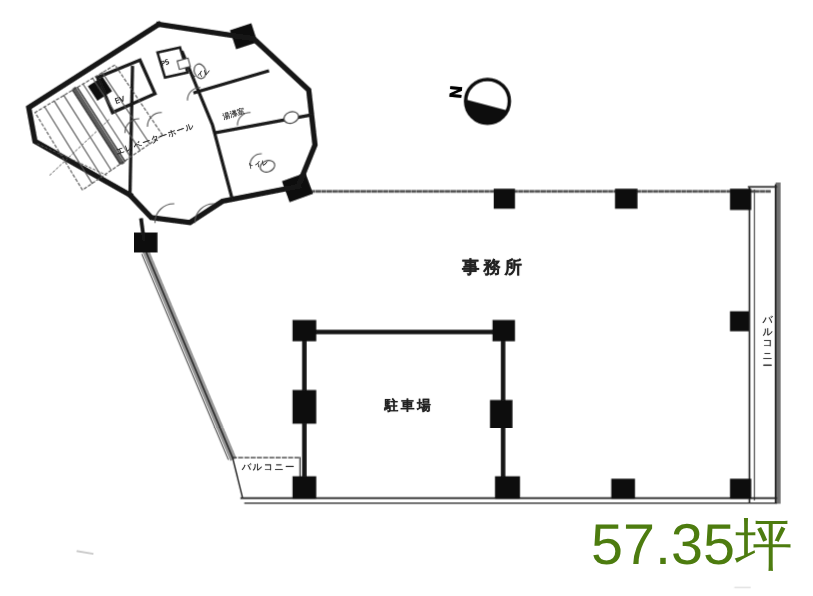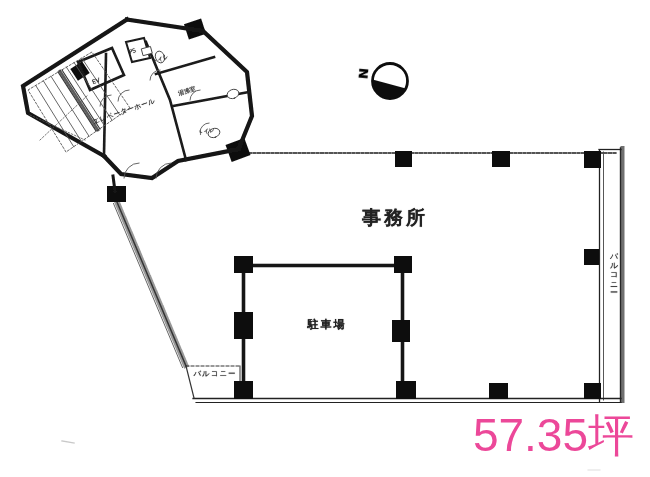--- a/index.html
+++ b/index.html
@@ -6,35 +6,35 @@
   #stage{
     position:relative;width:650px;height:477px;background:#ffffff;overflow:hidden;
     font-family:"DejaVu Sans",sans-serif;
   }
   #plan-svg{position:absolute;left:0;top:0;}
   .lbl{
     position:absolute;color:#222;white-space:nowrap;
     text-shadow:0 0 .7px rgba(20,20,20,.85);
     font-family:"DejaVu Sans",sans-serif;
   }
-  .lbl-office{left:352px;top:205px;width:86px;text-align:center;font-size:19px;font-weight:700;letter-spacing:3px;}
+  .lbl-office{left:352px;top:205px;width:86px;text-align:center;font-size:14px;font-weight:700;letter-spacing:3px;}
   .lbl-parking{left:288px;top:317px;width:78px;text-align:center;font-size:11px;font-weight:700;letter-spacing:2px;}
   .lbl-balcony-right{left:602px;top:247px;width:16px;height:70px;font-size:8px;letter-spacing:1px;
     writing-mode:vertical-rl;text-orientation:upright;color:#333;}
   .lbl-balcony-left{left:190px;top:369px;width:50px;text-align:center;font-size:7.5px;letter-spacing:1px;color:#333;}
   .lbl-evhall{left:93px;top:117px;font-size:6.8px;letter-spacing:.4px;transform:rotate(-19deg);transform-origin:left center;color:#333;}
   .lbl-ev{left:92px;top:77px;font-size:6px;transform:rotate(-20deg);color:#333;}
   .lbl-ps{left:129px;top:48px;font-size:5.5px;transform:rotate(-20deg);color:#333;}
   .lbl-kitchen{left:178px;top:87px;font-size:6px;transform:rotate(-17deg);color:#333;}
   .lbl-wc1{left:152px;top:56px;font-size:5.5px;transform:rotate(-18deg);color:#333;}
   .lbl-wc2{left:198px;top:128px;font-size:5.5px;transform:rotate(-12deg);color:#333;}
   .lbl-north{left:358px;top:66px;font-size:13px;font-weight:700;transform:rotate(95deg);color:#000;}
   .lbl-area{
     left:430px;top:410px;width:204px;text-align:right;
-    font-size:46px;font-weight:400;color:#ec4899;letter-spacing:0;
+    font-size:46px;font-weight:400;color:#4d7c0f;letter-spacing:0;
     font-family:"Liberation Sans",sans-serif;text-shadow:none;line-height:1.1;
   }
 </style>
 </head>
 <body>
 
 <div id="stage">
 
   <svg id="plan-svg" width="650" height="477" viewBox="0 0 650 477">
     <defs>

